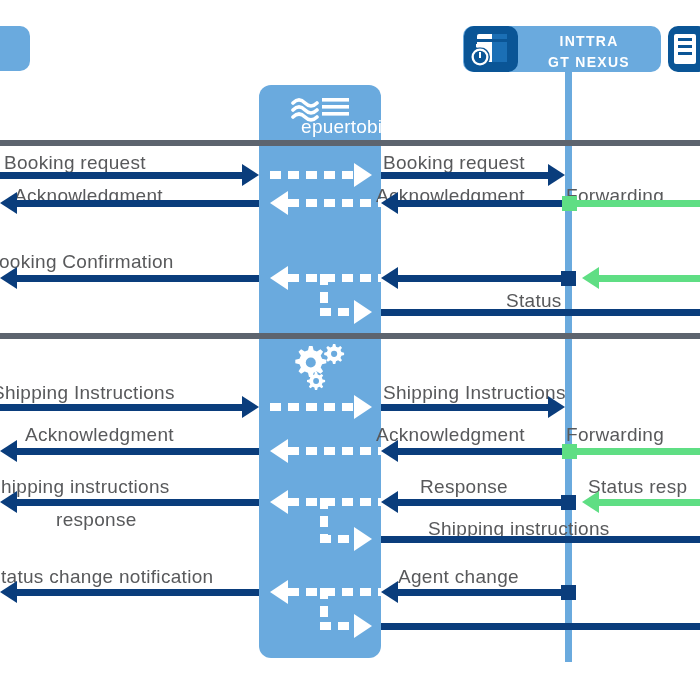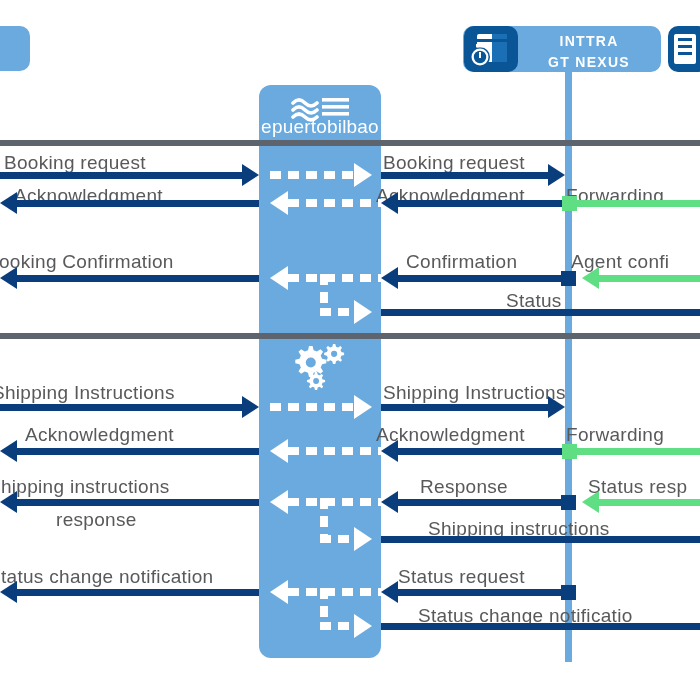--- a/index.html
+++ b/index.html
@@ -96,21 +96,21 @@
   <div class="center-band" style="top:85px;height:573px;border-radius:12px;"></div>
 
   <svg class="abs" style="left:291px;top:93px;" width="60" height="30" viewBox="0 0 60 30">
      <path d="M2,10 q6,-6 12,0 t12,0" stroke="#fff" stroke-width="3.6" fill="none" stroke-linecap="round"></path>
      <path d="M2,17 q6,-6 12,0 t12,0" stroke="#fff" stroke-width="3.6" fill="none" stroke-linecap="round"></path>
      <path d="M2,24 q6,-6 12,0 t12,0" stroke="#fff" stroke-width="3.6" fill="none" stroke-linecap="round"></path>
      <rect x="31" y="5" width="27" height="3.6" fill="#fff"></rect>
      <rect x="31" y="12" width="27" height="3.6" fill="#fff"></rect>
      <rect x="31" y="19" width="27" height="3.6" fill="#fff"></rect>
   </svg>
-  <div class="epb-logo" style="top:116px;">
+  <div class="epb-logo" style="top:116px;padding-left:40px;">
     <span class="epb-word">epuertobilbao</span>
   </div>
 
   <svg class="abs" style="left:290px;top:342px;" width="62" height="48" viewBox="0 0 62 48">
     <g fill="#ffffff">
       <path d="M19,4 l3.6,0 l1,4.2 l3.3,1.4 l3.6,-2.4 l2.6,2.6 l-2.4,3.6 l1.4,3.3 l4.2,1 l0,3.6 l-4.2,1 l-1.4,3.3 l2.4,3.6 l-2.6,2.6 l-3.6,-2.4 l-3.3,1.4 l-1,4.2 l-3.6,0 l-1,-4.2 l-3.3,-1.4 l-3.6,2.4 l-2.6,-2.6 l2.4,-3.6 l-1.4,-3.3 l-4.2,-1 l0,-3.6 l4.2,-1 l1.4,-3.3 l-2.4,-3.6 l2.6,-2.6 l3.6,2.4 l3.3,-1.4 z"></path>
       <circle cx="20.8" cy="20.5" r="5" fill="#6aaade"></circle>
       <path d="M43,2 l2.3,0 l.7,2.7 l2.1,.9 l2.3,-1.5 l1.6,1.6 l-1.5,2.3 l.9,2.1 l2.7,.7 l0,2.3 l-2.7,.7 l-.9,2.1 l1.5,2.3 l-1.6,1.6 l-2.3,-1.5 l-2.1,.9 l-.7,2.7 l-2.3,0 l-.7,-2.7 l-2.1,-.9 l-2.3,1.5 l-1.6,-1.6 l1.5,-2.3 l-.9,-2.1 l-2.7,-.7 l0,-2.3 l2.7,-.7 l.9,-2.1 l-1.5,-2.3 l1.6,-1.6 l2.3,1.5 l2.1,-.9 z"></path>
       <circle cx="44.1" cy="11.8" r="3.1" fill="#6aaade"></circle>
       <path d="M25,30 l2.1,0 l.6,2.5 l1.9,.8 l2.1,-1.4 l1.5,1.5 l-1.4,2.1 l.8,1.9 l2.5,.6 l0,2.1 l-2.5,.6 l-.8,1.9 l1.4,2.1 l-1.5,1.5 l-2.1,-1.4 l-1.9,.8 l-.6,2.5 l-2.1,0 l-.6,-2.5 l-1.9,-.8 l-2.1,1.4 l-1.5,-1.5 l1.4,-2.1 l-.8,-1.9 l-2.5,-.6 l0,-2.1 l2.5,-.6 l.8,-1.9 l-1.4,-2.1 l1.5,-1.5 l2.1,1.4 l1.9,-.8 z"></path>
@@ -146,25 +146,23 @@
   <div class="gr-line" style="left:573px;top:200px;width:127px;"></div>
   <div class="jnc green" style="left:562px;top:196px;"></div>
 
   <div class="wd-line-h" style="left:288px;top:199px;width:93px;"></div>
   <div class="wd-head-l" style="left:270px;top:191px;"></div>
 
   <div class="msg-label" style="left:-14px;top:251px;">Booking  Confirmation</div>
   <div class="nv-line" style="left:17px;top:275px;width:242px;"></div>
   <div class="nv-head-l" style="left:0px;top:267px;"></div>
 
-  <div class="msg-label" style="left:406px;top:251px;">Confirmation</div>
   <div class="nv-line" style="left:398px;top:275px;width:172px;"></div>
   <div class="nv-head-l" style="left:381px;top:267px;"></div>
 
-  <div class="msg-label" style="left:571px;top:251px;">Agent confi</div>
   <div class="gr-line" style="left:599px;top:275px;width:101px;"></div>
   <div class="gr-head-l" style="left:582px;top:267px;"></div>
   <div class="jnc navy" style="left:561px;top:271px;"></div>
 
   <div class="wd-line-h" style="left:288px;top:274px;width:93px;"></div>
   <div class="wd-head-l" style="left:270px;top:266px;"></div>
   <div class="wd-line-v" style="left:320px;top:274px;height:42px;"></div>
   <div class="wd-line-h" style="left:320px;top:308px;width:34px;"></div>
   <div class="wd-head-r" style="left:354px;top:300px;"></div>
 
@@ -217,27 +215,26 @@
   <div class="wd-line-h" style="left:320px;top:535px;width:34px;"></div>
   <div class="wd-head-r" style="left:354px;top:527px;"></div>
 
   <div class="msg-label" style="left:428px;top:518px;">Shipping instructions</div>
   <div class="nv-line" style="left:381px;top:536px;width:319px;"></div>
 
   <div class="msg-label" style="left:-12px;top:566px;">Status change notification</div>
   <div class="nv-line" style="left:17px;top:589px;width:242px;"></div>
   <div class="nv-head-l" style="left:0px;top:581px;"></div>
 
-  <div class="msg-label" style="left:398px;top:566px;">Status request</div>
+  <div class="msg-label" style="left:398px;top:566px;">Agent change</div>
   <div class="nv-line" style="left:398px;top:589px;width:172px;"></div>
   <div class="nv-head-l" style="left:381px;top:581px;"></div>
   <div class="jnc navy" style="left:561px;top:585px;"></div>
 
   <div class="wd-line-h" style="left:288px;top:588px;width:93px;"></div>
   <div class="wd-head-l" style="left:270px;top:580px;"></div>
   <div class="wd-line-v" style="left:320px;top:588px;height:42px;"></div>
   <div class="wd-line-h" style="left:320px;top:622px;width:34px;"></div>
   <div class="wd-head-r" style="left:354px;top:614px;"></div>
 
-  <div class="msg-label" style="left:418px;top:605px;">Status change notificatio</div>
   <div class="nv-line" style="left:381px;top:623px;width:319px;"></div>
 
 </div>
 
 </body></html>

